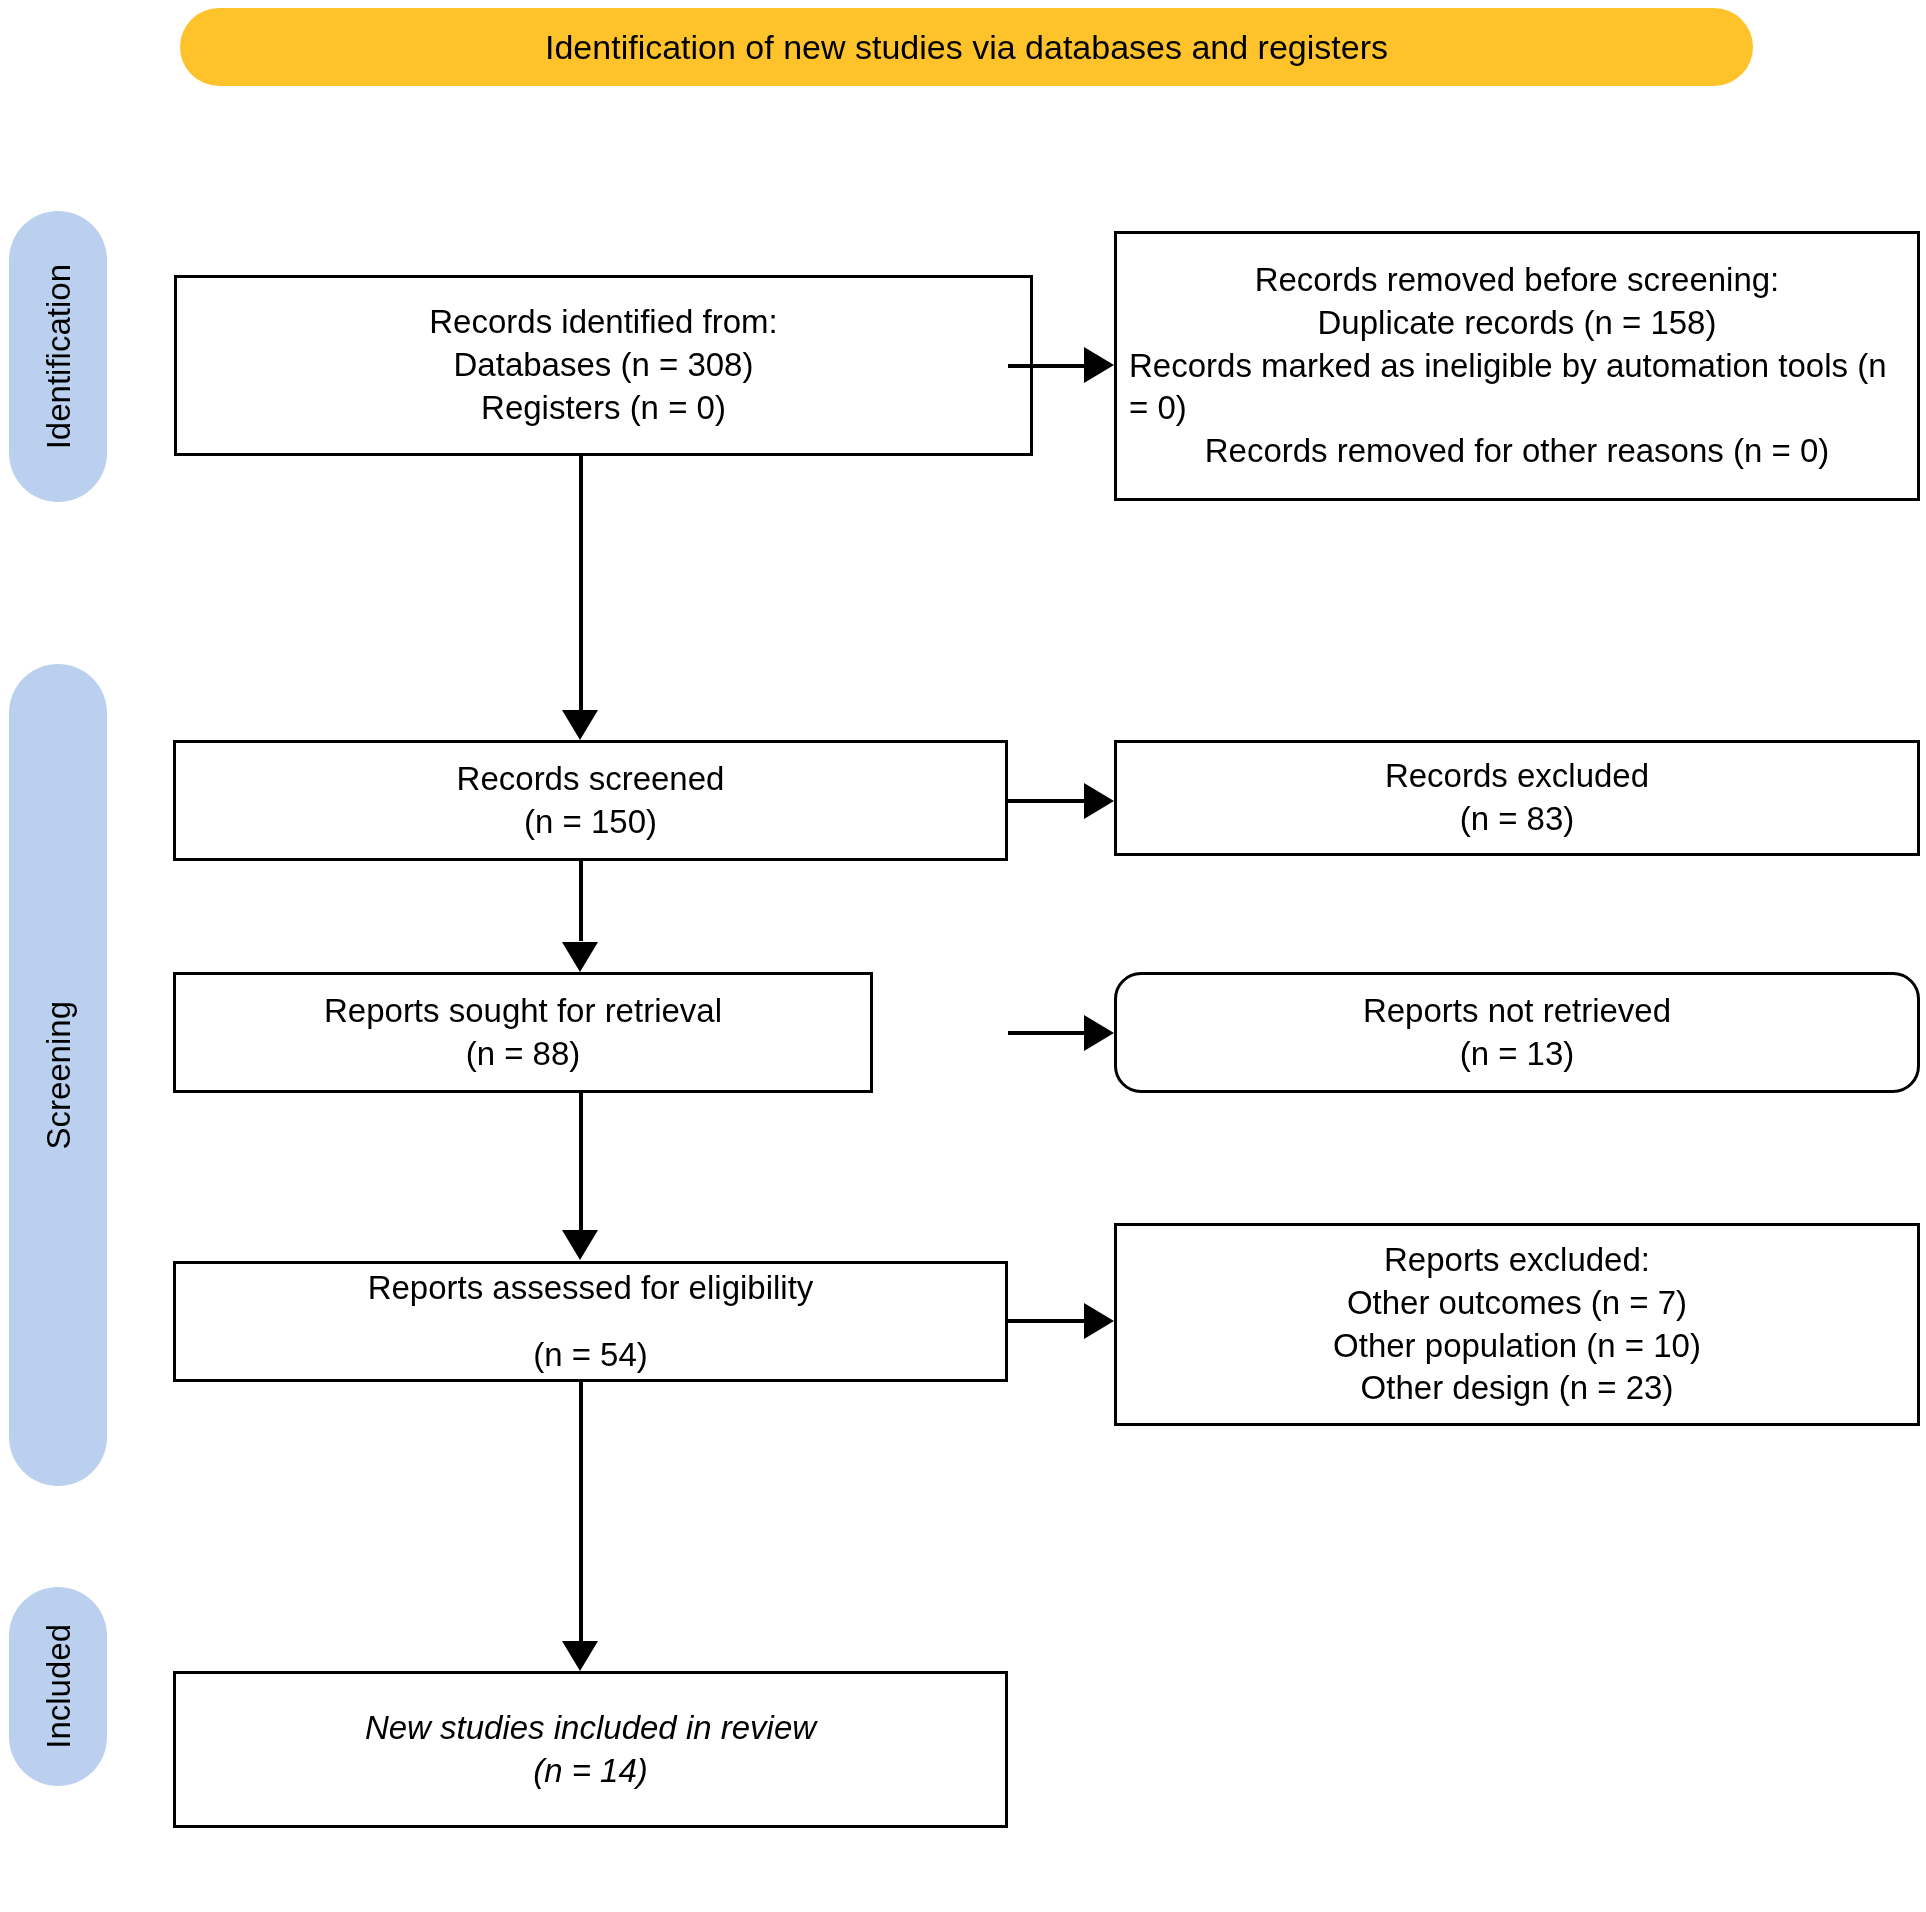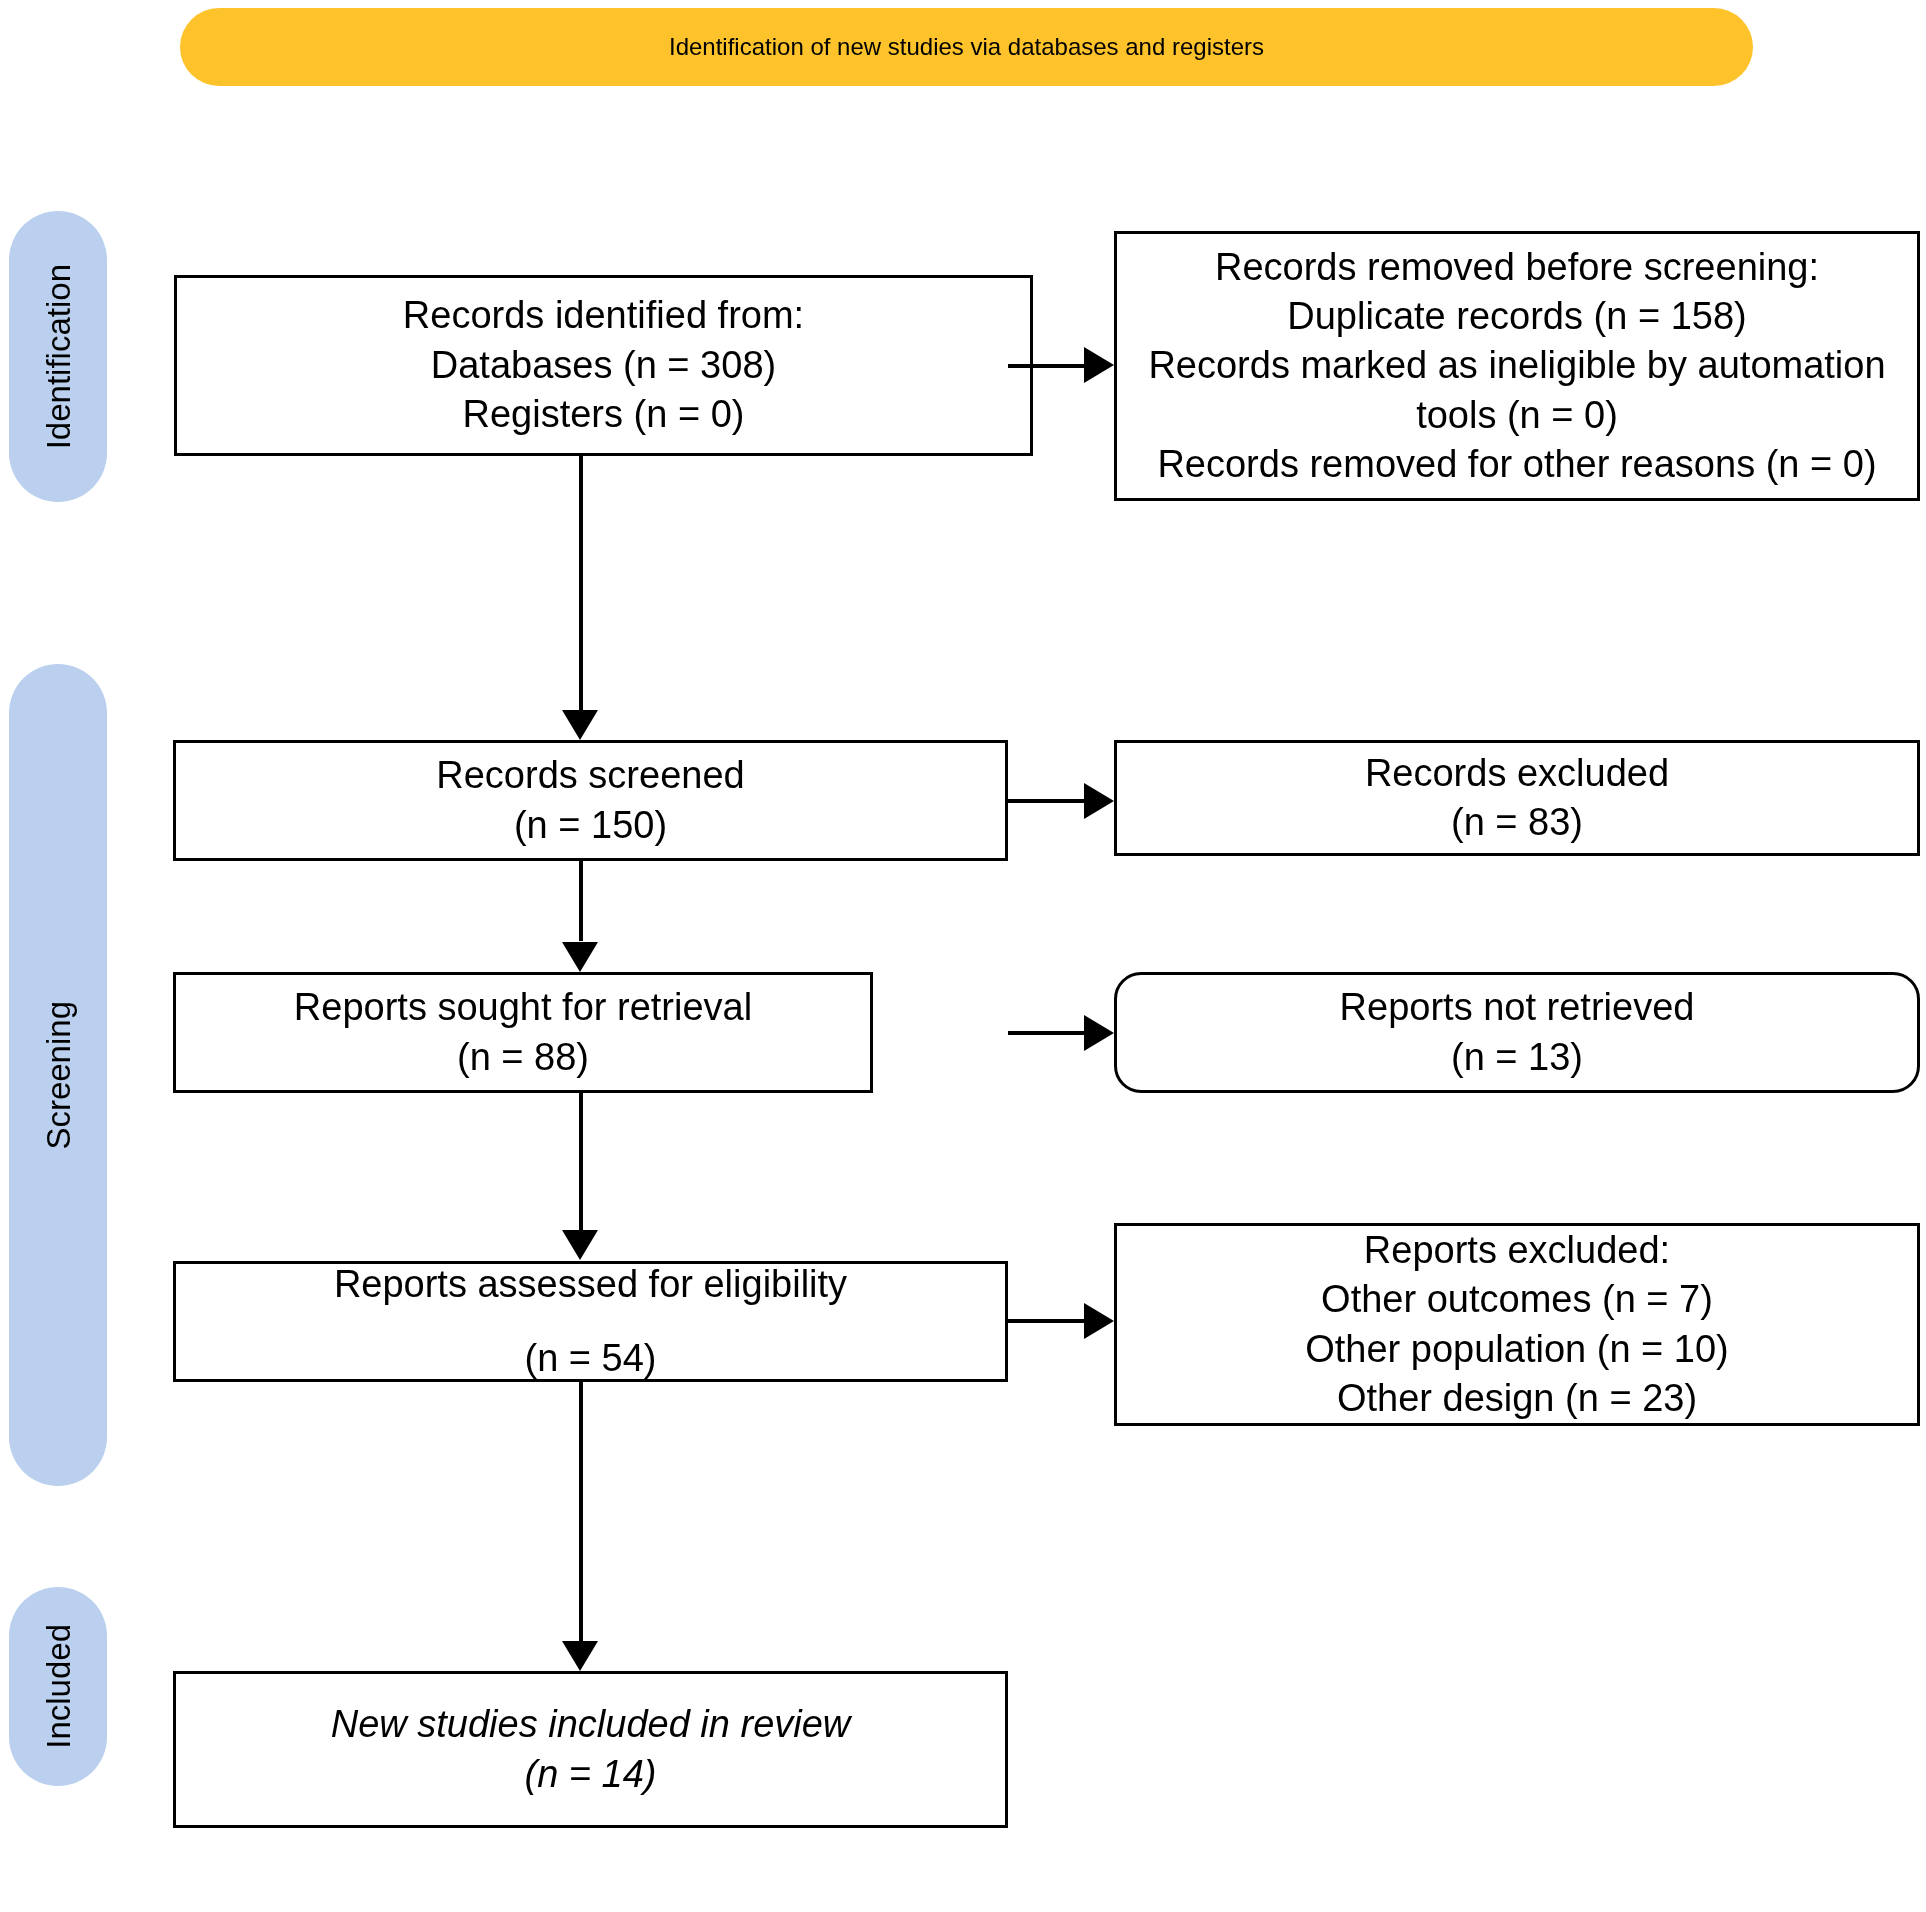--- a/index.html
+++ b/index.html
@@ -25,21 +25,21 @@
     top: 8.3px;
     width: 1573px;
     height: 78px;
     background: #FEC32B;
     border-radius: 39px;
     display: flex;
     align-items: center;
     justify-content: center;
   }
   .banner-title {
-    font-size: 24px;
+    font-size: 34px;
     color: #000000;
     line-height: 1.1;
     text-align: center;
     white-space: nowrap;
   }
 
   
   .stage-tab {
     position: absolute;
     left: 9.2px;
@@ -68,24 +68,24 @@
     background: #ffffff;
     border: 3.2px solid #000000;
     box-sizing: border-box;
     display: flex;
     flex-direction: column;
     align-items: center;
     justify-content: center;
     padding: 4.6px 12px;
   }
   .flowbox .line {
-    font-size: 38px;
+    font-size: 33px;
     color: #000000;
     line-height: 1.30;
-    text-align: center;
+    text-align: left;
     white-space: nowrap;
   }
   .flowbox.wrap .line { white-space: normal; }
 
   
   #box-identified       { left: 174px; top: 275px;  width: 859px; height: 181px; }
   #box-screened         { left: 173px; top: 740px; width: 835px; height: 121px; }
   #box-sought           { left: 173px; top: 972px; width: 700px; height: 121px; }
   #box-assessed         { left: 173px; top: 1261px; width: 835px; height: 121px; gap: 24px; }
   #box-included         { left: 173px; top: 1671px; width: 835px; height: 157px; font-style: italic; }

